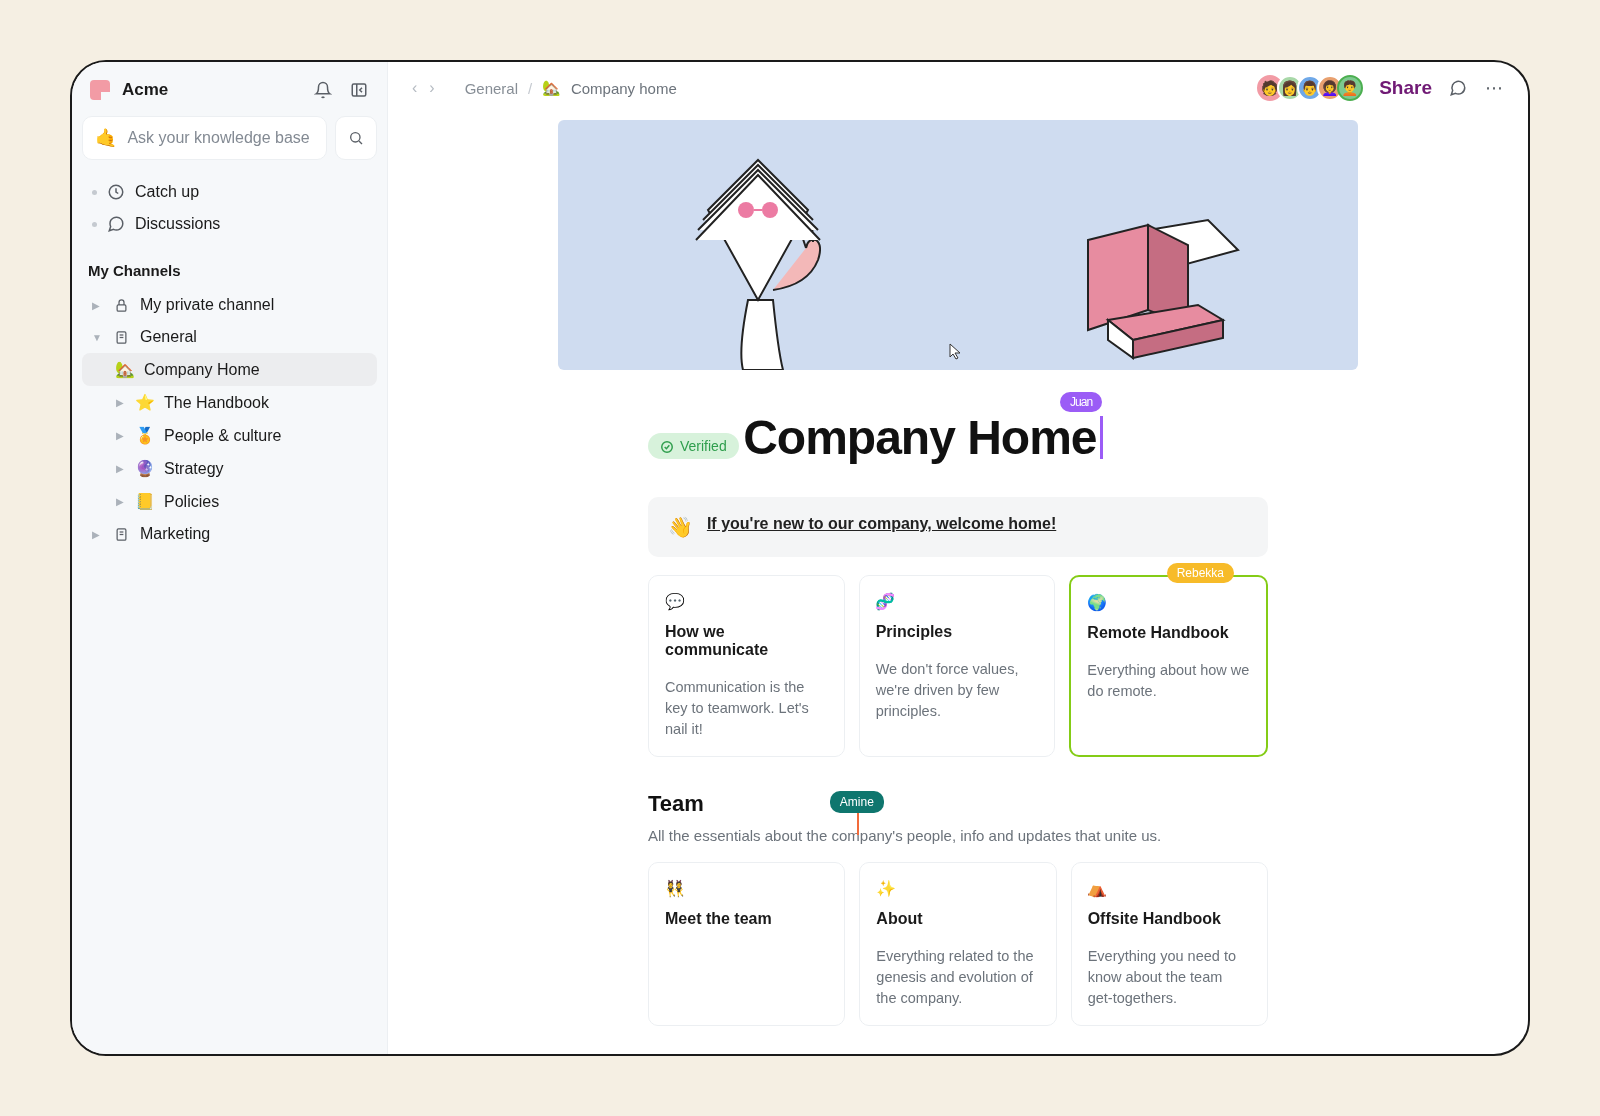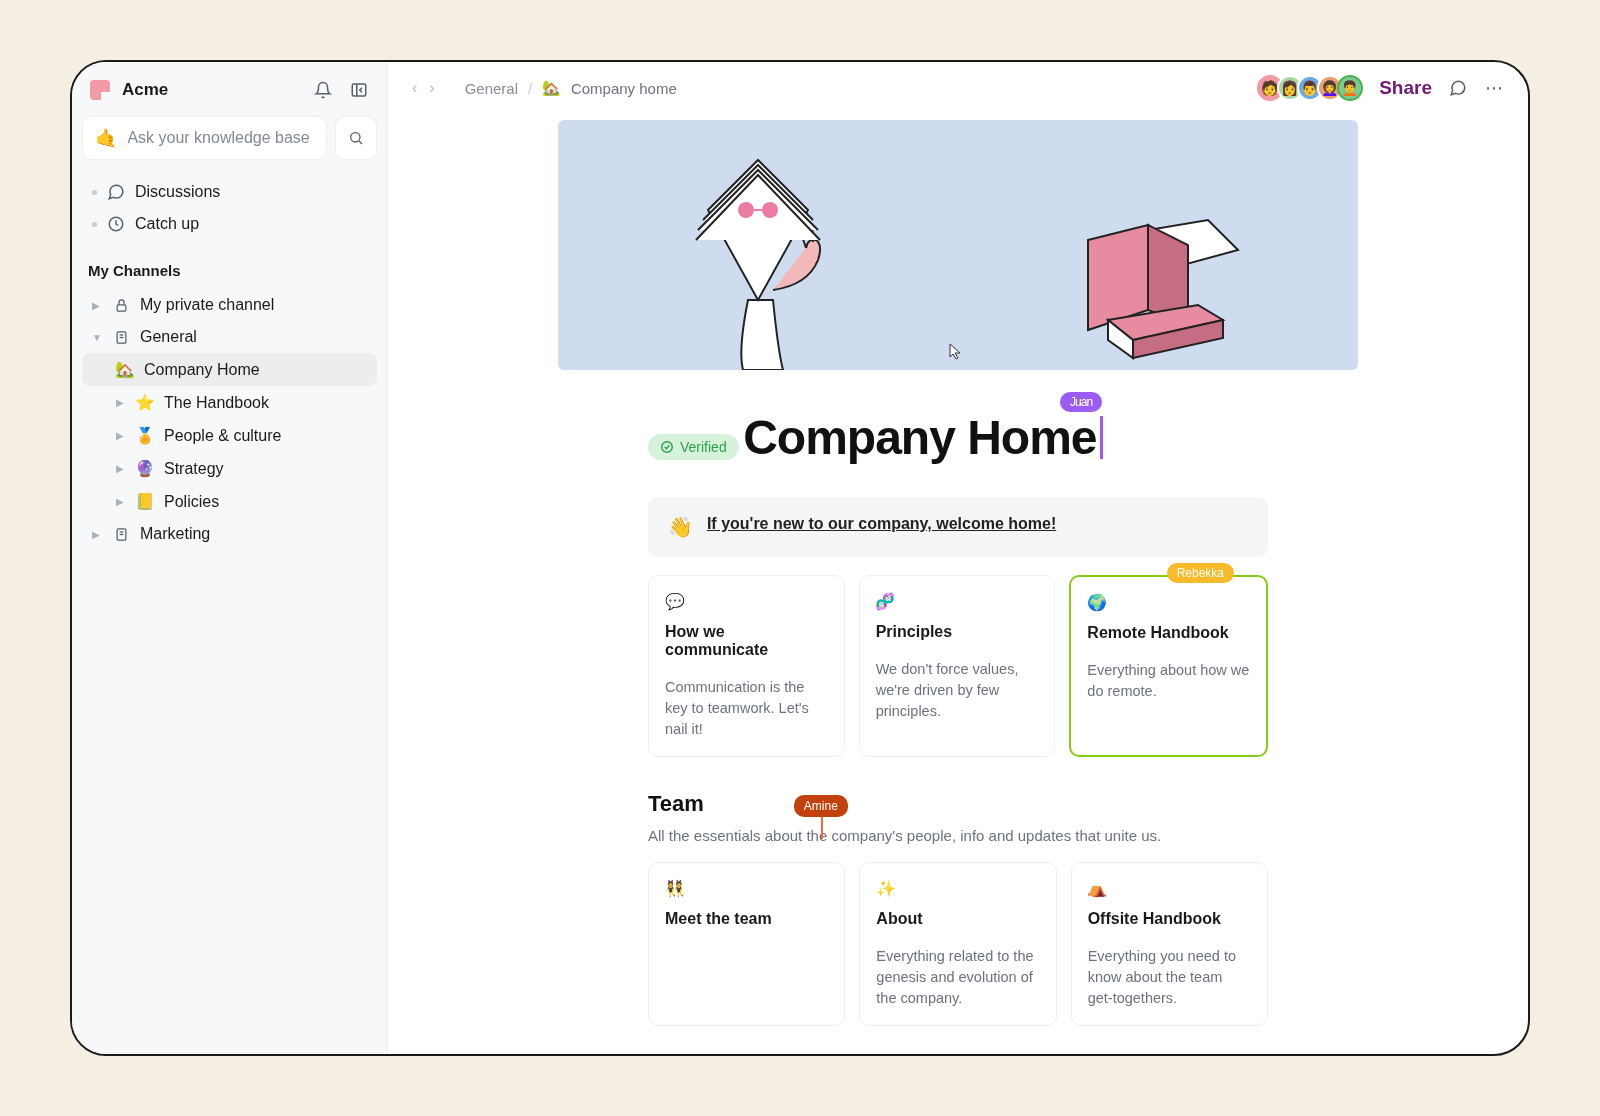--- a/index.html
+++ b/index.html
@@ -127,21 +127,21 @@
   background: #cfdcf0;
   border-radius: 6px;
   position: relative;
   overflow: hidden;
   display: flex;
   justify-content: space-around;
   align-items: flex-end;
 }
 .body-col { width: 620px; margin: 28px auto 0; position: relative; }
 .badge-verified {
-  display: inline-flex; align-items: center; gap: 6px;
+  display: inline-flex; align-items: flex-end; gap: 6px;
   background: #d7f2db;
   color: #2f9e4d;
   font-size: 14px;
   padding: 5px 12px;
   border-radius: 14px;
 }
 .page-title {
   font-size: 48px;
   font-weight: 800;
   color: #111;
@@ -199,32 +199,33 @@
   font-weight: 500;
   padding: 3px 10px;
   border-radius: 10px;
 }
 .section-heading {
   font-size: 22px;
   font-weight: 700;
   color: #111;
   margin-top: 34px;
   display: flex;
-  align-items: flex-end;
+  align-items: flex-start;
   gap: 90px;
   position: relative;
 }
 .presence-pill {
-  background: #c2410c;
+  background: #0f766e;
   color: #fff;
   font-size: 12px;
   font-weight: 500;
   padding: 4px 10px;
   border-radius: 10px;
   position: relative;
+  margin-left: 36px;
 }
 .presence-stem {
   position: absolute;
   left: 50%;
   bottom: -22px;
   width: 2px;
   height: 22px;
   background: #f26b3a;
 }
 .section-sub { font-size: 15px; color: #6c737b; margin-top: 10px; }
@@ -266,31 +267,31 @@
         <svg width="16" height="16" viewBox="0 0 24 24" fill="none" stroke="#5a5f66" stroke-width="2">
             <circle cx="11" cy="11" r="7"></circle>
             <line x1="21" y1="21" x2="16.5" y2="16.5"></line>
           </svg>
       </div>
     </div>
 
     <div class="nav-item">
       <span class="dot"></span>
       <svg width="18" height="18" viewBox="0 0 24 24" fill="none" stroke="#5a5f66" stroke-width="2">
-          <path d="M21 11.5a8.38 8.38 0 01-.9 3.8 8.5 8.5 0 01-7.6 4.7 8.38 8.38 0 01-3.8-.9L3 21l1.9-5.7a8.38 8.38 0 01-.9-3.8 8.5 8.5 0 014.7-7.6 8.38 8.38 0 013.8-.9h.5a8.48 8.48 0 018 8v.5z"></path>
-        </svg>
-      <span>Discussions</span>
-    </div>
-    <div class="nav-item">
-      <span class="dot"></span>
-      <svg width="18" height="18" viewBox="0 0 24 24" fill="none" stroke="#5a5f66" stroke-width="2">
           <circle cx="12" cy="12" r="9"></circle>
           <polyline points="12 7 12 12 15 14"></polyline>
         </svg>
       <span>Catch up</span>
+    </div>
+    <div class="nav-item">
+      <span class="dot"></span>
+      <svg width="18" height="18" viewBox="0 0 24 24" fill="none" stroke="#5a5f66" stroke-width="2">
+          <path d="M21 11.5a8.38 8.38 0 01-.9 3.8 8.5 8.5 0 01-7.6 4.7 8.38 8.38 0 01-3.8-.9L3 21l1.9-5.7a8.38 8.38 0 01-.9-3.8 8.5 8.5 0 014.7-7.6 8.38 8.38 0 013.8-.9h.5a8.48 8.48 0 018 8v.5z"></path>
+        </svg>
+      <span>Discussions</span>
     </div>
 
     <div class="section-label">My Channels</div>
 
     <div class="tree-item">
       <span class="caret">▶</span>
       <span class="tree-icon">
         <svg width="15" height="15" viewBox="0 0 24 24" fill="none" stroke="#5a5f66" stroke-width="2">
             <rect x="5" y="11" width="14" height="10" rx="2"></rect>
             <path d="M8 11V7a4 4 0 018 0v4"></path>

